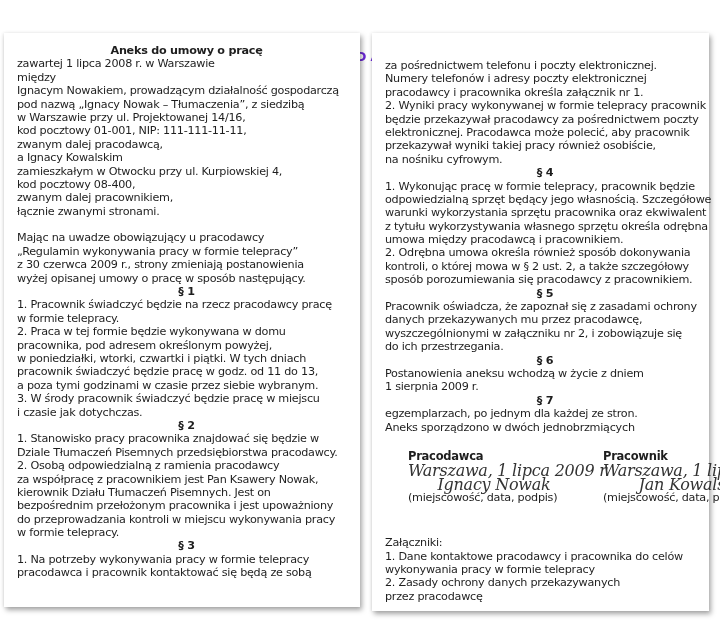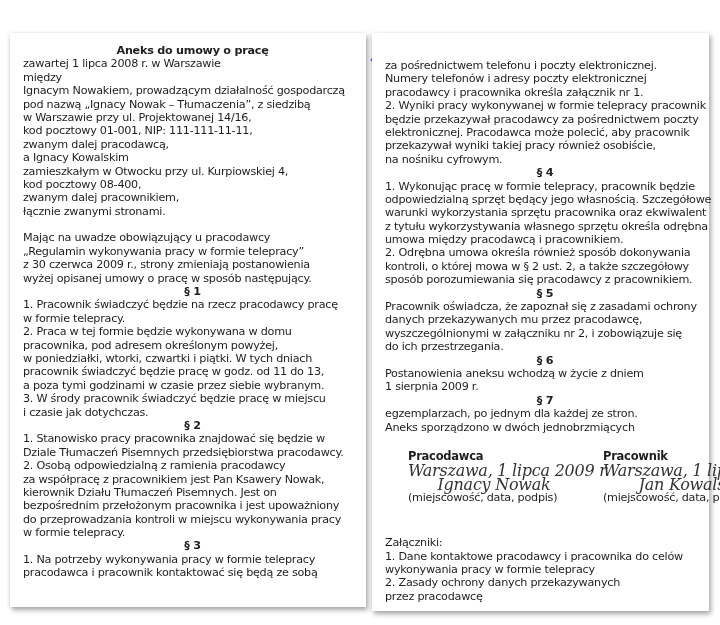--- a/index.html
+++ b/index.html
@@ -3,21 +3,21 @@
   <meta charset="utf-8">
   <style>
     html, body { margin: 0; padding: 0; background: #ffffff; }
     body { width: 720px; height: 625px; position: relative; overflow: hidden;
            font-family: "DejaVu Sans", sans-serif; color: #1e1e1e; }
     .page-title { position: absolute; top: 9px; left: 0; width: 720px; text-align: center;
                   font-family: "DejaVu Sans", sans-serif; font-weight: bold; font-size: 12.5px;
                   letter-spacing: -0.2px; color: #6d28d9; margin-top: 40px; }
     .card { position: absolute; background: #ffffff;
             box-shadow: 2px 3px 5px rgba(0,0,0,0.35), -1px 0 3px rgba(0,0,0,0.08); }
-    .card.left { left: 10px; top: 33px; width: 356px; height: 574px; }
+    .card.left { left: 4px; top: 33px; width: 356px; height: 574px; }
     .card.right { left: 372px; top: 33px; width: 337px; height: 578px; }
     .content { position: absolute; left: 13px; top: 11px; right: 4px;
                font-size: 11.2px; line-height: 13.4px; letter-spacing: -0.25px; white-space: nowrap; }
     .card.right .content { left: 13px; top: 26px; }
     .line { display: block; height: 13.4px; }
     .center { text-align: center; }
     .bold { font-weight: bold; }
     .gap { display: block; height: 13.4px; }
     .sig-row { display: flex; margin-top: 2px; }
     .sig-col { width: 172px; margin-left: 23px; }

